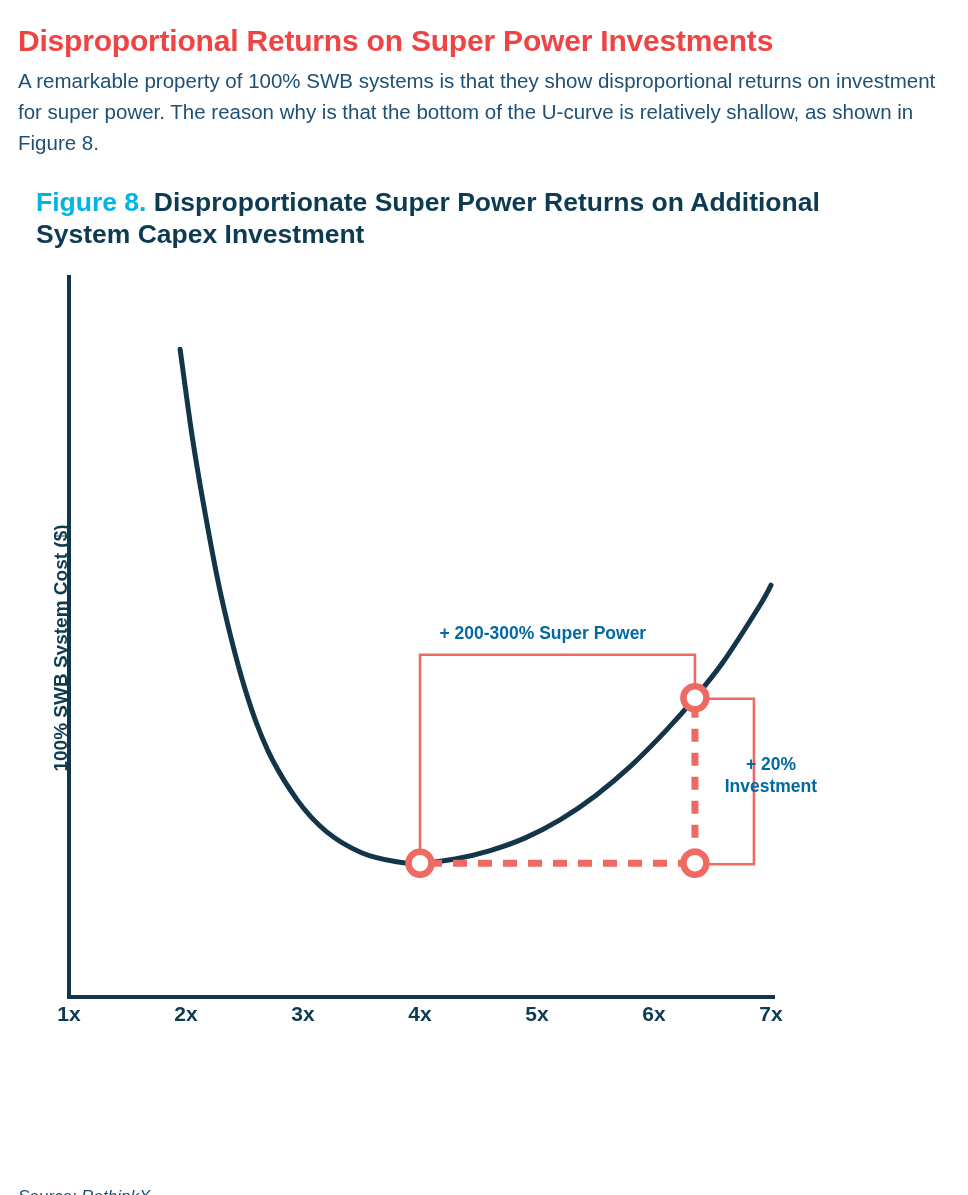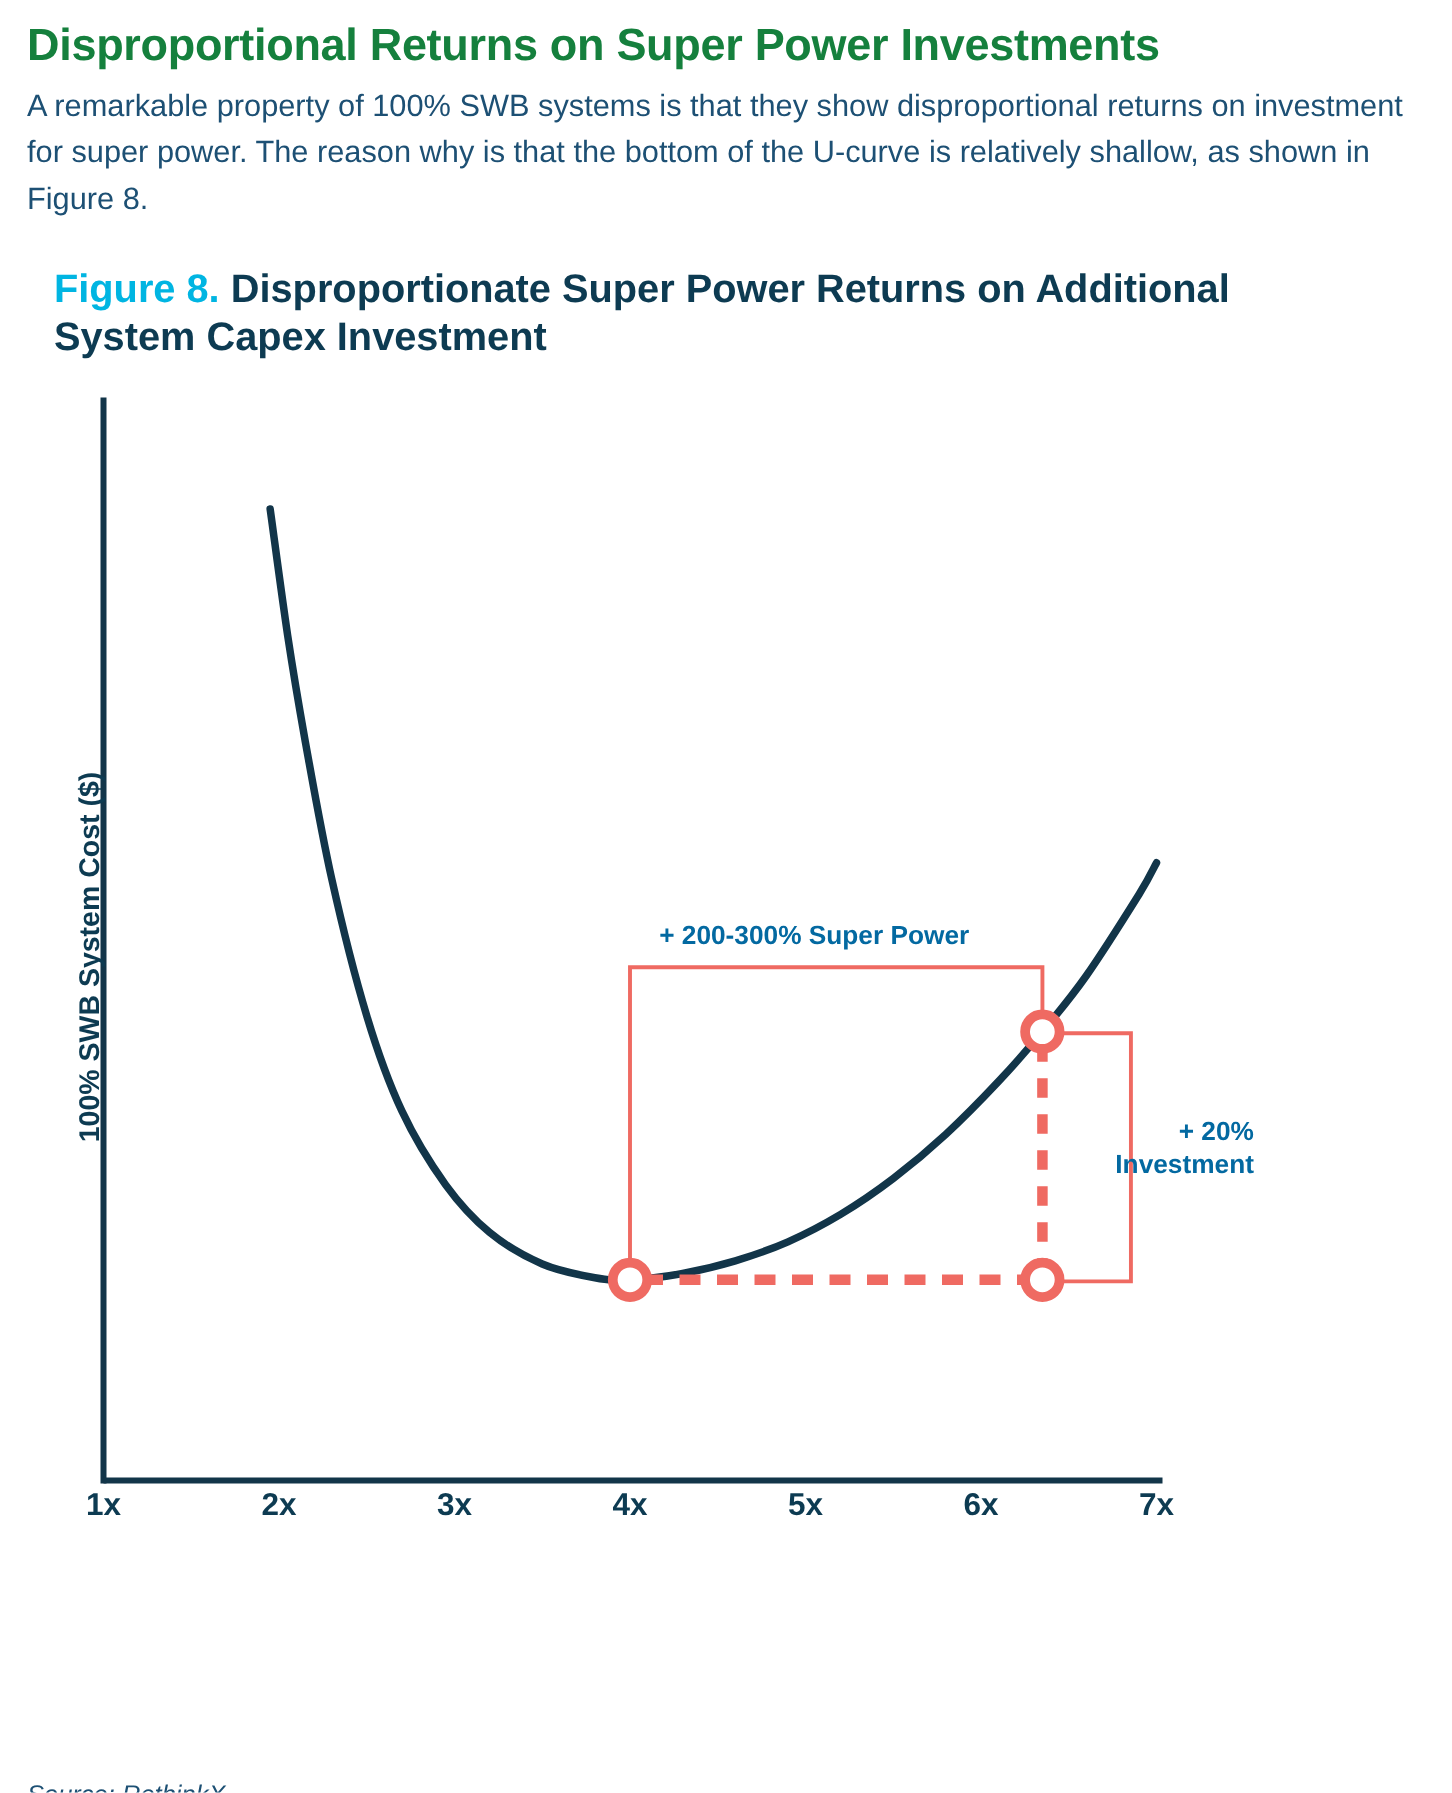--- a/index.html
+++ b/index.html
@@ -18,26 +18,26 @@
     position: relative;
     width: 968px;
     height: 1195px;
     box-sizing: border-box;
     padding: 0 18px;
   }
 
   
   .section-title {
     margin: 0;
-    padding-top: 14px;
+    padding-top: 24px;
     font-size: 30px;
     line-height: 1.12;
     font-weight: bold;
     letter-spacing: -0.2px;
-    color: #15803d;
+    color: #ef4444;
   }
   .section-body {
     margin: 7px 0 0 0;
     font-size: 20.5px;
     line-height: 1.52;
     color: #1d5074;
     max-width: 935px;
     font-weight: normal;
   }
 
@@ -112,21 +112,21 @@
   .annot-super {
     left: 388px;
     top: 198px;
     font-size: 17.5px;
   }
   .annot-invest {
     left: 630px;
     top: 295px;
     font-size: 17.5px;
     line-height: 1.25;
-    text-align: right;
+    text-align: center;
     width: 130px;
     white-space: normal;
   }
 
   .source-line {
     position: absolute;
     left: 18px;
     top: 1152px;
     font-size: 17px;
     font-style: italic;

